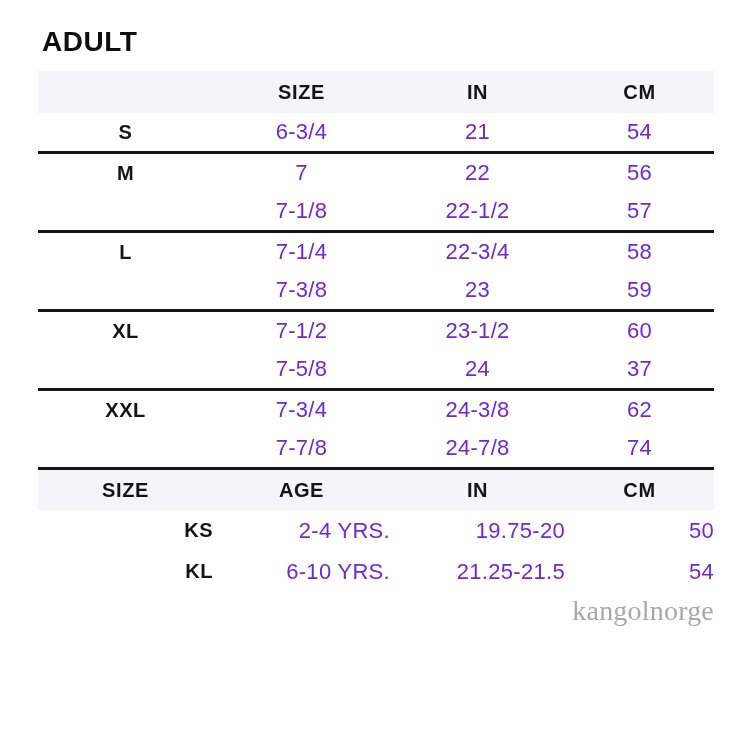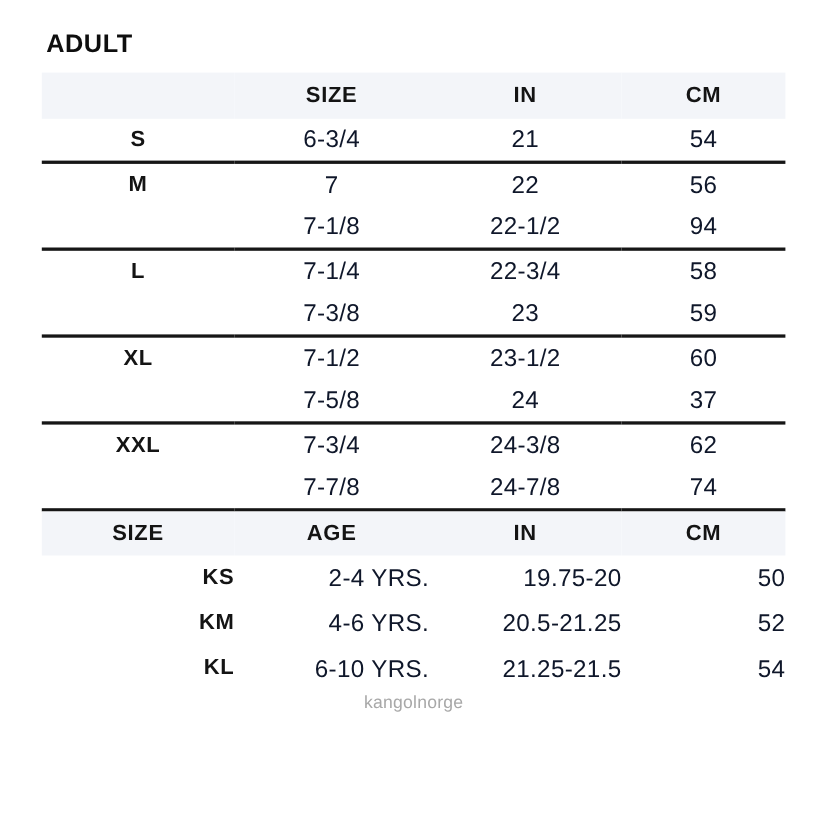--- a/index.html
+++ b/index.html
@@ -11,21 +11,21 @@
     width: 754px;
     height: 754px;
     overflow: hidden;
     font-family: "Liberation Sans", sans-serif;
   }
   .page {
     padding: 28px 40px 0 38px;
   }
   .section-title {
     margin: 0 0 15px 4px;
-    font-size: 23px;
+    font-size: 28px;
     font-weight: 700;
     letter-spacing: 0.5px;
     color: #0e0e0e;
     line-height: 1;
   }
   .section-title.kids {
     margin-top: 14px;
     margin-bottom: 12px;
   }
   table.size-table {
@@ -48,41 +48,42 @@
     vertical-align: middle;
   }
   .size-table tbody td {
     height: 38px;
     padding: 0;
     text-align: center;
     vertical-align: middle;
     font-size: 22px;
     font-weight: 400;
     letter-spacing: 0.3px;
-    color: #0f172a;
+    color: #6d28d9;
   }
   .size-table td.row-label {
     font-size: 20px;
     font-weight: 700;
     letter-spacing: 0.5px;
     color: #141414;
   }
   table.adult tbody.size-group {
     border-bottom: 3px solid #161616;
   }
   table.kids-table thead th { height: 40px; }
   table.kids-table tbody td { height: 41px; text-align: right; }
   .brand-footer {
     width: 676px;
     margin-top: 3px;
-    text-align: center;
-    font-size: 16px;
+    text-align: right;
+    font-size: 28px;
     line-height: 1.15;
     letter-spacing: 0.2px;
     color: #a8a8a8;
+    font-family: Liberation Serif, serif;
   }
 </style>
 </head>
 <body>
 
 <div class="page">
 
   <h2 class="section-title">ADULT</h2>
 
   <table class="size-table adult">
@@ -114,21 +115,21 @@
       <tr>
         <td class="row-label">M</td>
         <td>7</td>
         <td>22</td>
         <td>56</td>
       </tr>
       <tr>
         <td class="row-label"></td>
         <td>7-1/8</td>
         <td>22-1/2</td>
-        <td>94</td>
+        <td>57</td>
       </tr>
     </tbody>
 
     <tbody class="size-group">
       <tr>
         <td class="row-label">L</td>
         <td>7-1/4</td>
         <td>22-3/4</td>
         <td>58</td>
       </tr>
@@ -188,26 +189,20 @@
       </tr>
     </thead>
     <tbody>
       <tr>
         <td class="row-label">KS</td>
         <td>2-4 YRS.</td>
         <td>19.75-20</td>
         <td>50</td>
       </tr>
       <tr>
-        <td class="row-label">KM</td>
-        <td>4-6 YRS.</td>
-        <td>20.5-21.25</td>
-        <td>52</td>
-      </tr>
-      <tr>
         <td class="row-label">KL</td>
         <td>6-10 YRS.</td>
         <td>21.25-21.5</td>
         <td>54</td>
       </tr>
     </tbody>
   </table>
 
   <div class="brand-footer">kangolnorge</div>
 

